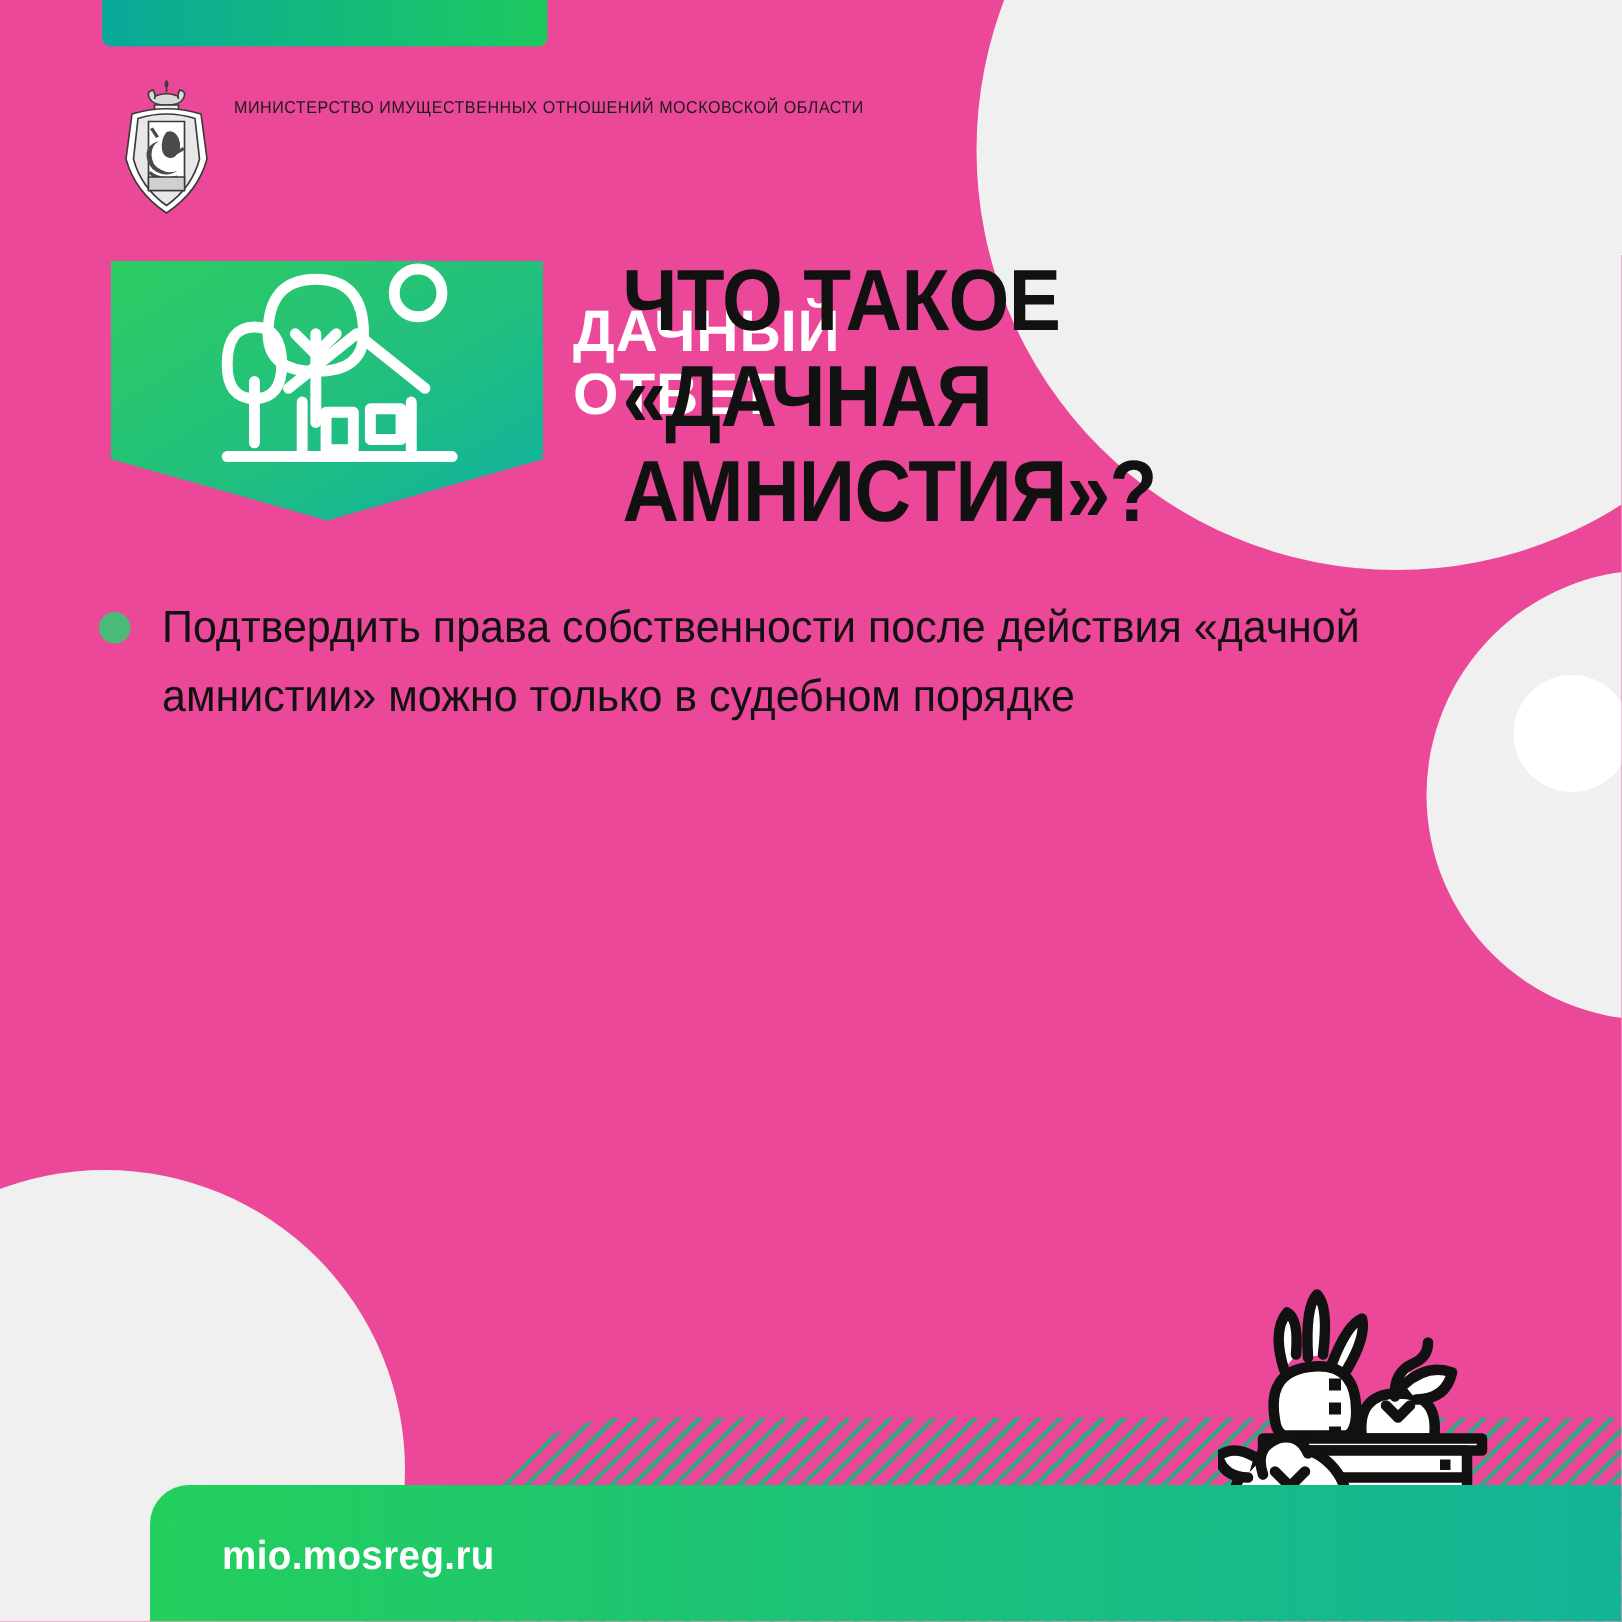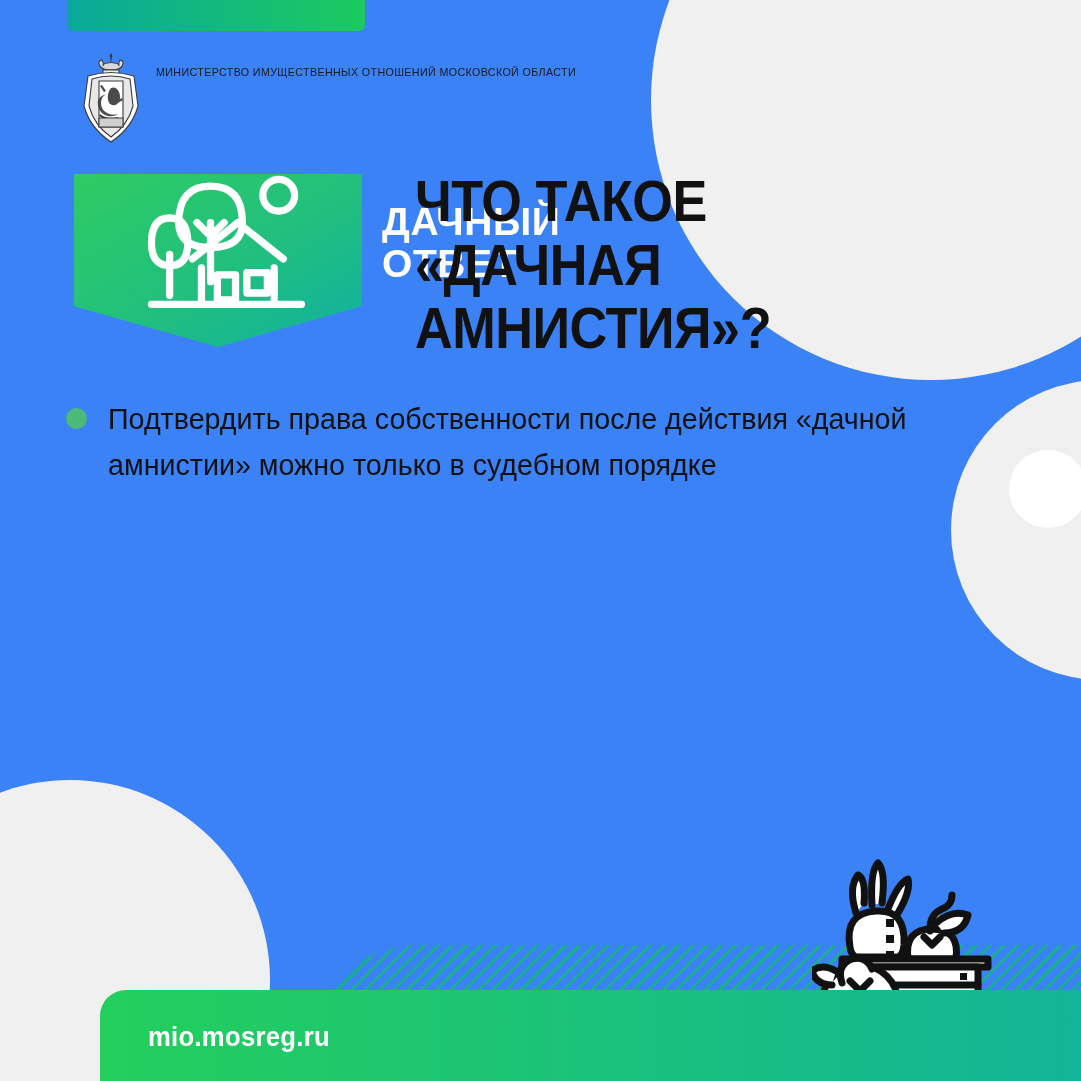--- a/index.html
+++ b/index.html
@@ -2,21 +2,21 @@
 <html><head>
 <meta charset="utf-8">
 <style>
   html,body{margin:0;padding:0;}
   body{
     width:1081px;height:1081px;
     background:#ffffff;
     font-family:"Liberation Sans","DejaVu Sans",sans-serif;
     overflow:hidden;
   }
-  .canvas{position:relative;width:1081px;height:1081px;overflow:hidden;background:#3b82f6;}
+  .canvas{position:relative;width:1081px;height:1081px;overflow:hidden;background:#ec4899;}
 
   
   .deco{position:absolute;pointer-events:none;}
   .circle-tr{
     width:560px;height:560px;border-radius:50%;
     background:#f0f0f0;
     right:-130px;top:-180px;
   }
   .circle-right-sm-bg{
     width:300px;height:300px;border-radius:50%;

